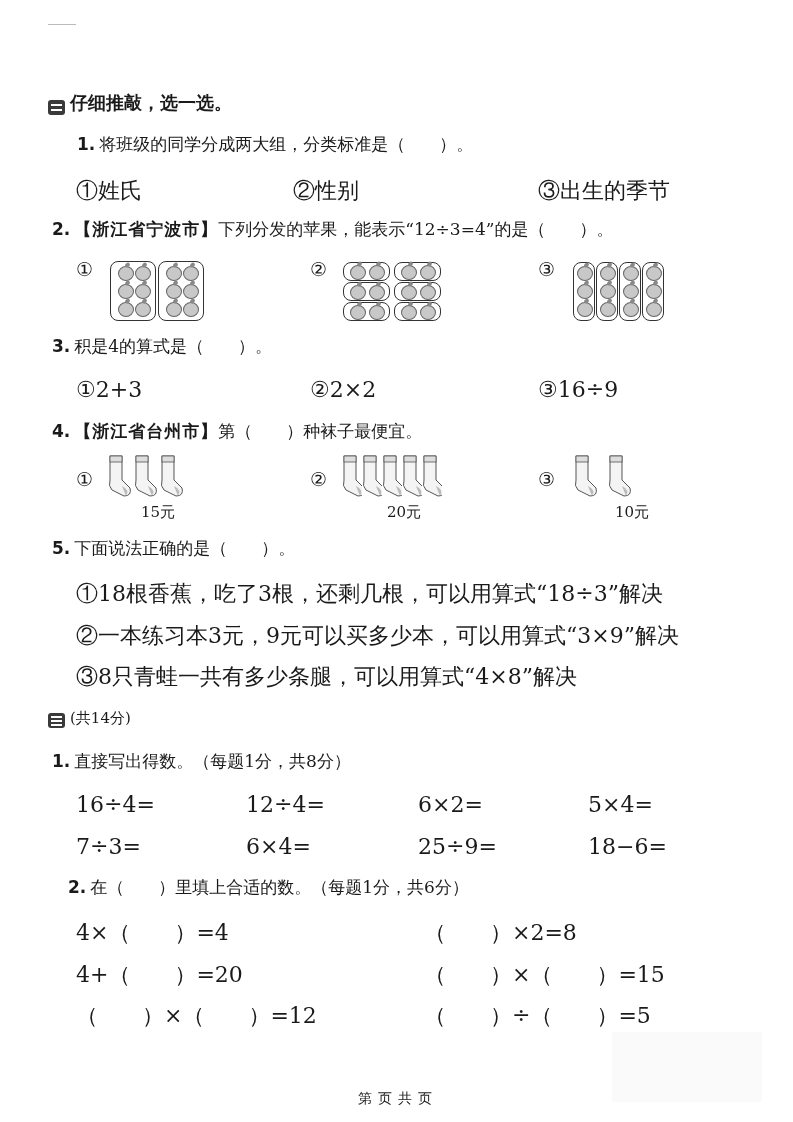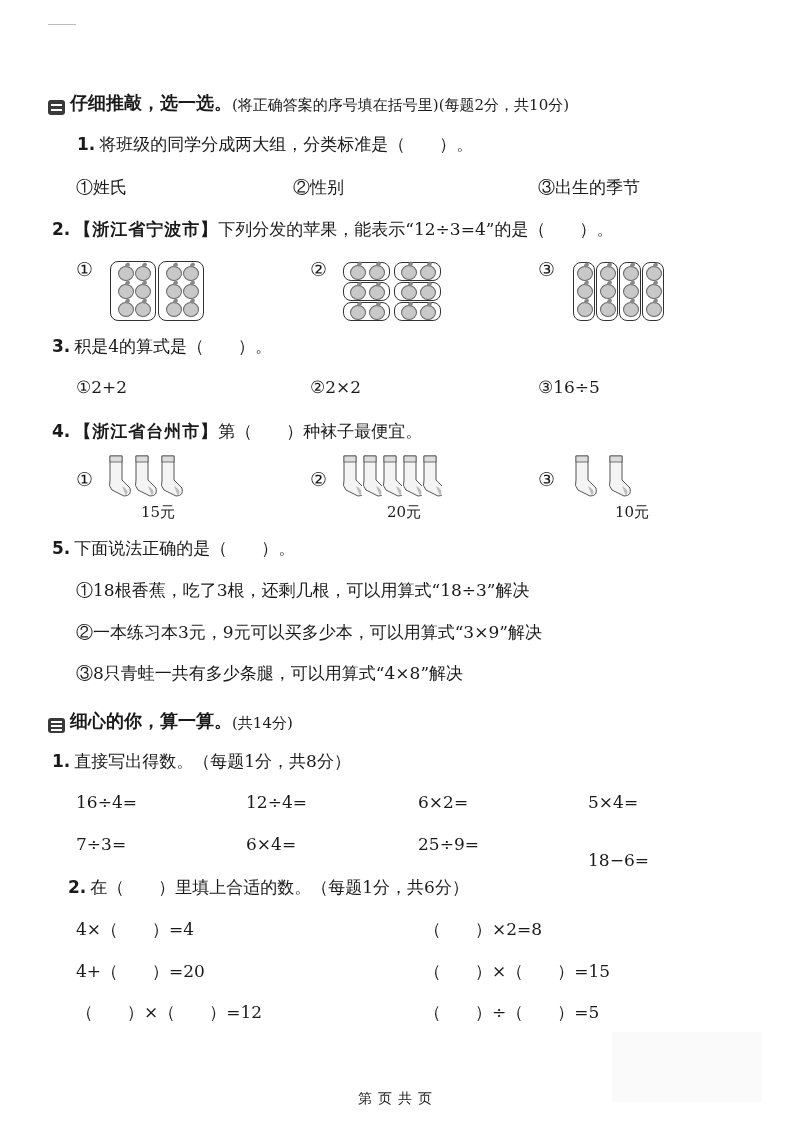--- a/index.html
+++ b/index.html
@@ -9,41 +9,40 @@
   .topdash { position: absolute; left: 48px; top: 24px; width: 28px; height: 1px; background: #bbb; }
   .sec-head { font-family: "DejaVu Sans", "Liberation Sans", sans-serif; font-weight: bold; font-size: 18px; display: flex; align-items: flex-end; }
   .sec-icon { width: 17px; height: 15px; background: #3a3a3a; border-radius: 3px; margin-right: 5px; position: relative; display: inline-block; }
   .sec-icon::before, .sec-icon::after { content: ""; position: absolute; left: 3px; right: 3px; height: 2px; background: #fff; }
   .sec-icon.two::before { top: 4px; } .sec-icon.two::after { top: 9px; }
   .sec-icon.three::before { top: 3px; box-shadow: 0 4px 0 #fff; } .sec-icon.three::after { top: 11px; }
   .sec-note { font-family: "DejaVu Serif", serif; font-weight: normal; font-size: 15px; }
   .q { font-size: 17px; }
   .qnum { font-family: "DejaVu Sans", sans-serif; font-weight: bold; margin-right: 4px; }
   .tag { font-family: Liberation Sans, sans-serif; font-weight: bold; letter-spacing: 1px; }
-  .opt { font-size: 17px; }
+  .opt { font-size: 22px; }
   .marker { font-size: 19px; }
   
   .box { position: absolute; border: 1.5px solid #333; border-radius: 8px; background: #fff; }
   .apple { position: absolute; width: 14px; height: 13px; border-radius: 50%; background: #c8c8c8; border: 1px solid #666; }
   .apple::after { content: ""; position: absolute; top: -4px; left: 6px; width: 5px; height: 4px; background: #888; transform: rotate(-35deg); border-radius: 2px; }
   
   .sock { position: absolute; }
   .price { font-size: 15px; }
   .footer { font-family: "DejaVu Sans", sans-serif; font-size: 14px; letter-spacing: 6px; }
   .grey-rect { position: absolute; left: 612px; top: 1032px; width: 150px; height: 70px; background: #fafafa; }
 </style>
 </head>
 <body>
 
 <div class="topdash"></div>
 
 <div class="abs sec-head" style="left:48px; top:91px;">
   <span class="sec-icon two"></span>
   <span>仔细推敲，选一选。</span>
-  <span class="sec-note">(将正确答案的序号填在括号里)(每题2分，共10分)</span>
 </div>
 
 <div class="abs q" style="left:52px; top:133px;margin-left:25px;">
   <span class="qnum">1.</span><span>将班级的同学分成两大组，分类标准是（　　）。</span>
 </div>
 <div class="abs opt" style="left:76px; top:176px;">①姓氏</div>
 <div class="abs opt" style="left:293px; top:176px;">②性别</div>
 <div class="abs opt" style="left:538px; top:176px;">③出生的季节</div>
 
 <div class="abs q" style="left:52px; top:218px;">
@@ -108,23 +107,23 @@
     <div class="apple" style="left: 623px; top: 284px;"></div>
     <div class="apple" style="left: 623px; top: 302px;"></div>
     <div class="apple" style="left: 646px; top: 266px;"></div>
     <div class="apple" style="left: 646px; top: 284px;"></div>
     <div class="apple" style="left: 646px; top: 302px;"></div>
   </div>
 
 <div class="abs q" style="left:52px; top:335px;">
   <span class="qnum">3.</span><span>积是4的算式是（　　）。</span>
 </div>
-<div class="abs opt" style="left:76px; top:377px;">①2+2</div>
+<div class="abs opt" style="left:76px; top:377px;">①2+3</div>
 <div class="abs opt" style="left:310px; top:377px;">②2×2</div>
-<div class="abs opt" style="left:538px; top:377px;">③16÷5</div>
+<div class="abs opt" style="left:538px; top:377px;">③16÷9</div>
 
 <div class="abs q" style="left:52px; top:420px;">
   <span class="qnum">4.</span><span class="tag">【浙江省台州市】</span><span>第（　　）种袜子最便宜。</span>
 </div>
 <div class="abs marker" style="left:76px; top:468px;">①</div>
 <div class="abs marker" style="left:310px; top:468px;">②</div>
 <div class="abs marker" style="left:538px; top:468px;">③</div>
 <div id="socks">
     <svg width="30" height="48" class="sock" style="position: absolute; left: 104px; top: 452px;">
       <path d="M6 4 L18 4 L18 28 L26 36 Q28 44 20 44 L8 38 Q4 34 6 28 Z" fill="#f4f4f4" stroke="#555" stroke-width="1"></path>
@@ -183,36 +182,35 @@
 
 <div class="abs q" style="left:52px; top:537px;">
   <span class="qnum">5.</span><span>下面说法正确的是（　　）。</span>
 </div>
 <div class="abs opt" style="left:76px; top:579px;">①18根香蕉，吃了3根，还剩几根，可以用算式“18÷3”解决</div>
 <div class="abs opt" style="left:76px; top:621px;">②一本练习本3元，9元可以买多少本，可以用算式“3×9”解决</div>
 <div class="abs opt" style="left:76px; top:662px;">③8只青蛙一共有多少条腿，可以用算式“4×8”解决</div>
 
 <div class="abs sec-head" style="left:48px; top:709px;">
   <span class="sec-icon three"></span>
-  <span>细心的你，算一算。</span>
   <span class="sec-note">(共14分)</span>
 </div>
 
 <div class="abs q" style="left:52px; top:750px;">
   <span class="qnum">1.</span><span>直接写出得数。（每题1分，共8分）</span>
 </div>
 <div id="calc1">
     <div class="abs opt" style="left: 76px; top: 792px;">16÷4=</div>
     <div class="abs opt" style="left: 246px; top: 792px;">12÷4=</div>
     <div class="abs opt" style="left: 418px; top: 792px;">6×2=</div>
     <div class="abs opt" style="left: 588px; top: 792px;">5×4=</div>
     <div class="abs opt" style="left: 76px; top: 834px;">7÷3=</div>
     <div class="abs opt" style="left: 246px; top: 834px;">6×4=</div>
     <div class="abs opt" style="left: 418px; top: 834px;">25÷9=</div>
-    <div class="abs opt" style="left: 588px; top: 834px; margin-top: 16px;">18−6=</div>
+    <div class="abs opt" style="left: 588px; top: 834px;">18−6=</div>
   </div>
 
 <div class="abs q" style="left:68px; top:876px;">
   <span class="qnum">2.</span><span>在（　　）里填上合适的数。（每题1分，共6分）</span>
 </div>
 <div id="calc2">
     <div class="abs opt" style="left: 76px; top: 918px;">4×（　　）=4</div>
     <div class="abs opt" style="left: 424px; top: 918px;">（　　）×2=8</div>
     <div class="abs opt" style="left: 76px; top: 960px;">4+（　　）=20</div>
     <div class="abs opt" style="left: 424px; top: 960px;">（　　）×（　　）=15</div>

